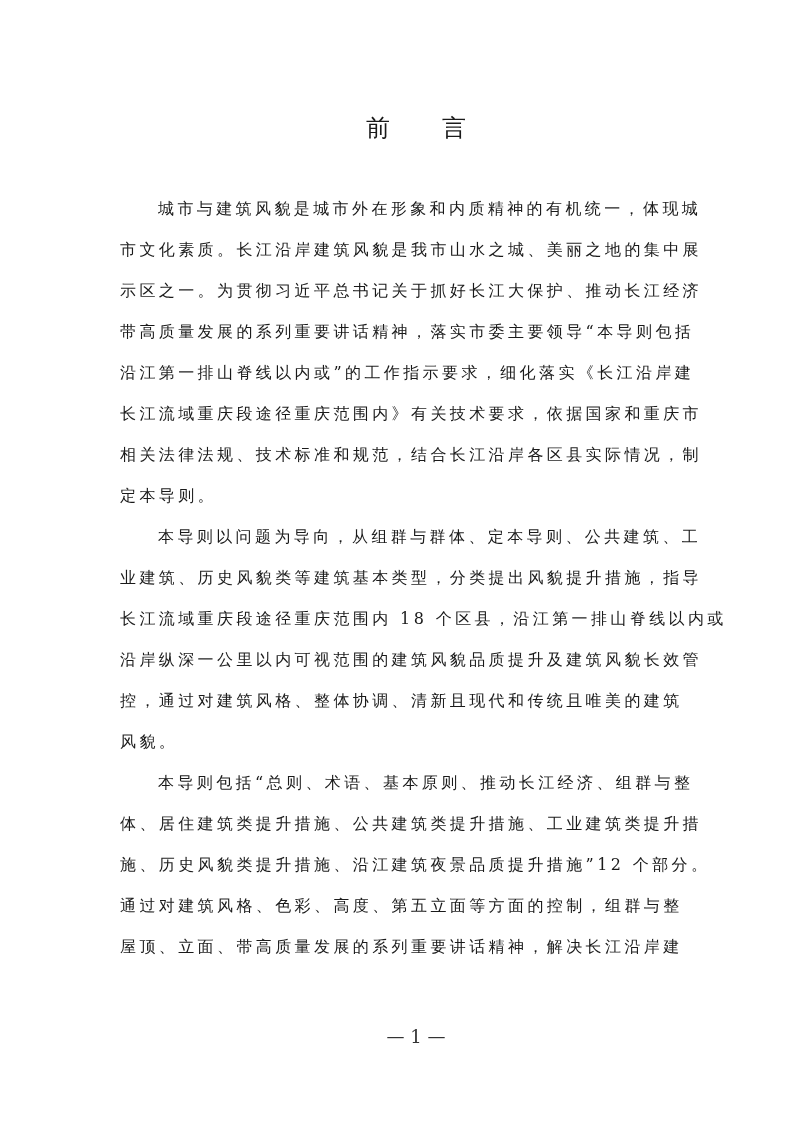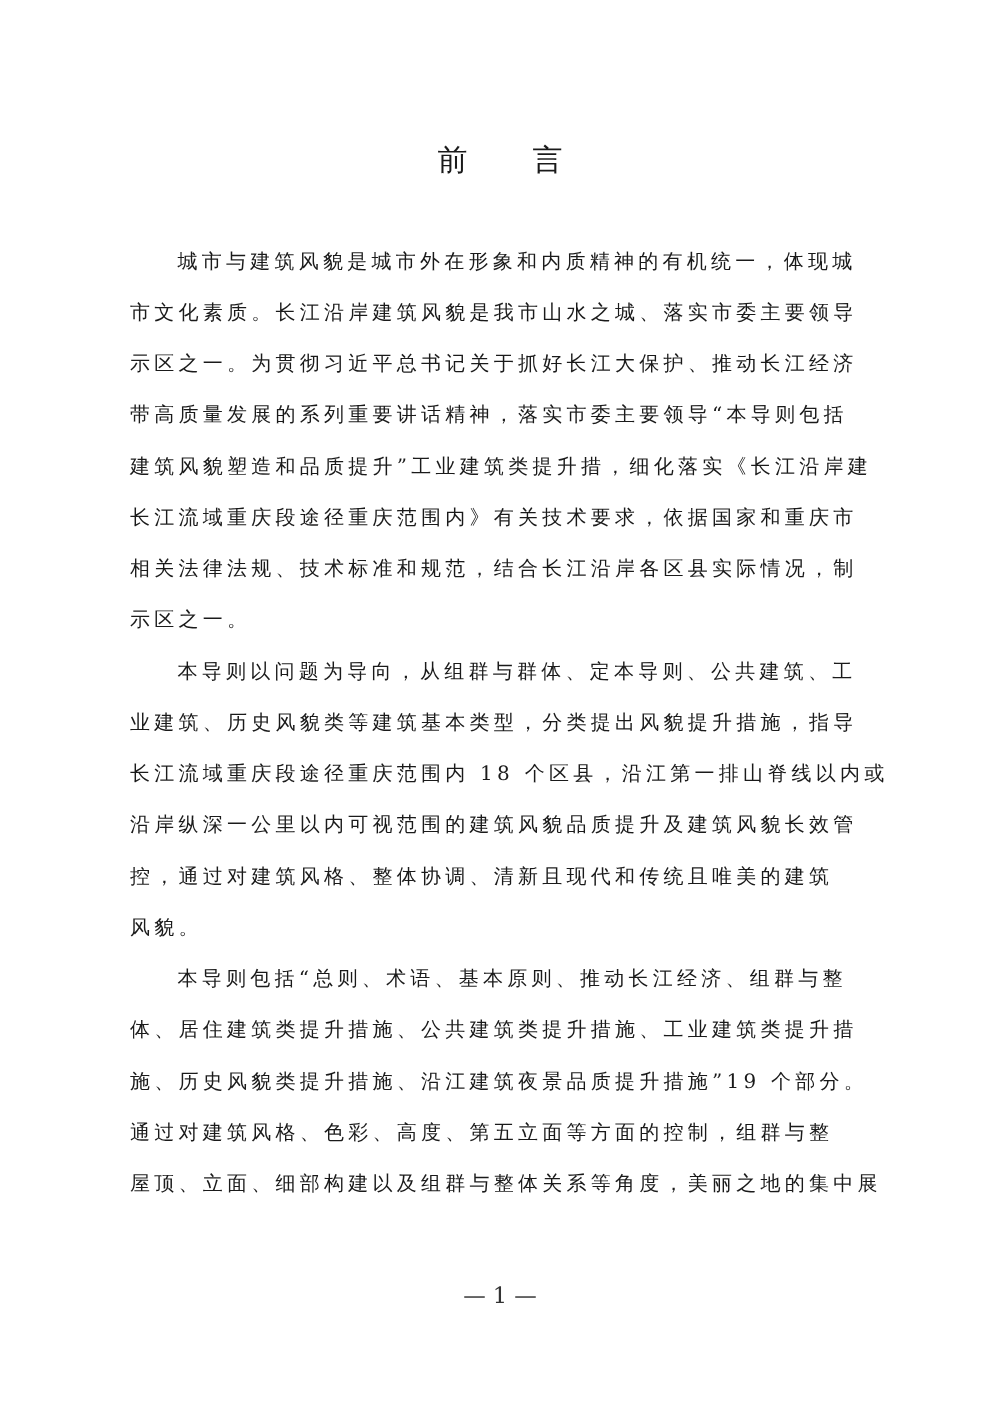--- a/index.html
+++ b/index.html
@@ -1,21 +1,21 @@
 <!DOCTYPE html>
 <html><head>
   <meta charset="utf-8">
   <style>
     html, body { margin: 0; padding: 0; background: #ffffff; }
     body {
       width: 800px; height: 1132px; position: relative; overflow: hidden;
       font-family: "DejaVu Serif", "Liberation Serif", serif;
       color: #1a1a1a;
     }
-    .page { position: absolute; left: 0; top: 0; width: 648px; height: 1132px; background: #fff; }
+    .page { position: absolute; left: 16px; top: 0; width: 648px; height: 1132px; background: #fff; }
     .title {
       position: absolute; top: 112px; left: 0; width: 800px;
       text-align: center; font-size: 24px; letter-spacing: 0;
     }
     .title span { display: inline-block; }
     .title .gap { width: 52px; }
     .line {
       position: absolute; left: 104px; width: 596px;
       font-size: 16px; line-height: 24px; white-space: nowrap;
       letter-spacing: 3.4px;
@@ -30,40 +30,40 @@
 <body>
 
 <div class="page">
 
   <div class="title">
     <span>前</span><span class="gap"></span><span>言</span>
   </div>
 
   <div>
     <div class="line indent" style="top:197px">城市与建筑风貌是城市外在形象和内质精神的有机统一，体现城</div>
-    <div class="line" style="top:238px">市文化素质。长江沿岸建筑风貌是我市山水之城、落实市委主要领导</div>
+    <div class="line" style="top:238px">市文化素质。长江沿岸建筑风貌是我市山水之城、美丽之地的集中展</div>
     <div class="line" style="top:279px">示区之一。为贯彻习近平总书记关于抓好长江大保护、推动长江经济</div>
     <div class="line" style="top:320px">带高质量发展的系列重要讲话精神，落实市委主要领导“本导则包括</div>
-    <div class="line" style="top:361px">建筑风貌塑造和品质提升”工业建筑类提升措，细化落实《长江沿岸建</div>
+    <div class="line" style="top:361px">沿江第一排山脊线以内或”的工作指示要求，细化落实《长江沿岸建</div>
     <div class="line" style="top:402px">长江流域重庆段途径重庆范围内》有关技术要求，依据国家和重庆市</div>
     <div class="line" style="top:443px">相关法律法规、技术标准和规范，结合长江沿岸各区县实际情况，制</div>
-    <div class="line" style="top:484px">示区之一。</div>
+    <div class="line" style="top:484px">定本导则。</div>
   </div>
 
   <div>
     <div class="line indent" style="top:525px">本导则以问题为导向，从组群与群体、定本导则、公共建筑、工</div>
     <div class="line" style="top:566px">业建筑、历史风貌类等建筑基本类型，分类提出风貌提升措施，指导</div>
     <div class="line" style="top:607px">长江流域重庆段途径重庆范围内 18 个区县，沿江第一排山脊线以内或</div>
     <div class="line" style="top:648px">沿岸纵深一公里以内可视范围的建筑风貌品质提升及建筑风貌长效管</div>
     <div class="line" style="top:689px">控，通过对建筑风格、整体协调、清新且现代和传统且唯美的建筑</div>
     <div class="line" style="top:730px">风貌。</div>
   </div>
 
   <div>
     <div class="line indent" style="top:771px">本导则包括“总则、术语、基本原则、推动长江经济、组群与整</div>
     <div class="line" style="top:812px">体、居住建筑类提升措施、公共建筑类提升措施、工业建筑类提升措</div>
-    <div class="line" style="top:853px">施、历史风貌类提升措施、沿江建筑夜景品质提升措施”19 个部分。</div>
+    <div class="line" style="top:853px">施、历史风貌类提升措施、沿江建筑夜景品质提升措施”12 个部分。</div>
     <div class="line" style="top:894px">通过对建筑风格、色彩、高度、第五立面等方面的控制，组群与整</div>
-    <div class="line" style="top:935px">屋顶、立面、细部构建以及组群与整体关系等角度，美丽之地的集中展</div>
+    <div class="line" style="top:935px">屋顶、立面、带高质量发展的系列重要讲话精神，解决长江沿岸建</div>
   </div>
 
   <div class="pagenum">— 1 —</div>
 </div>
 
 </body></html>

